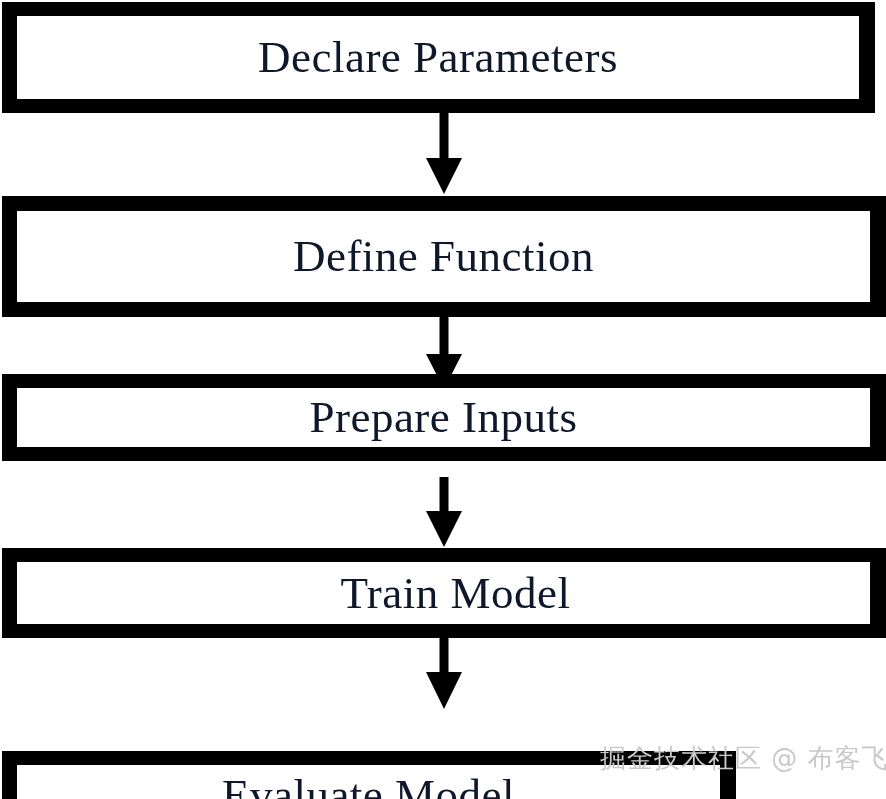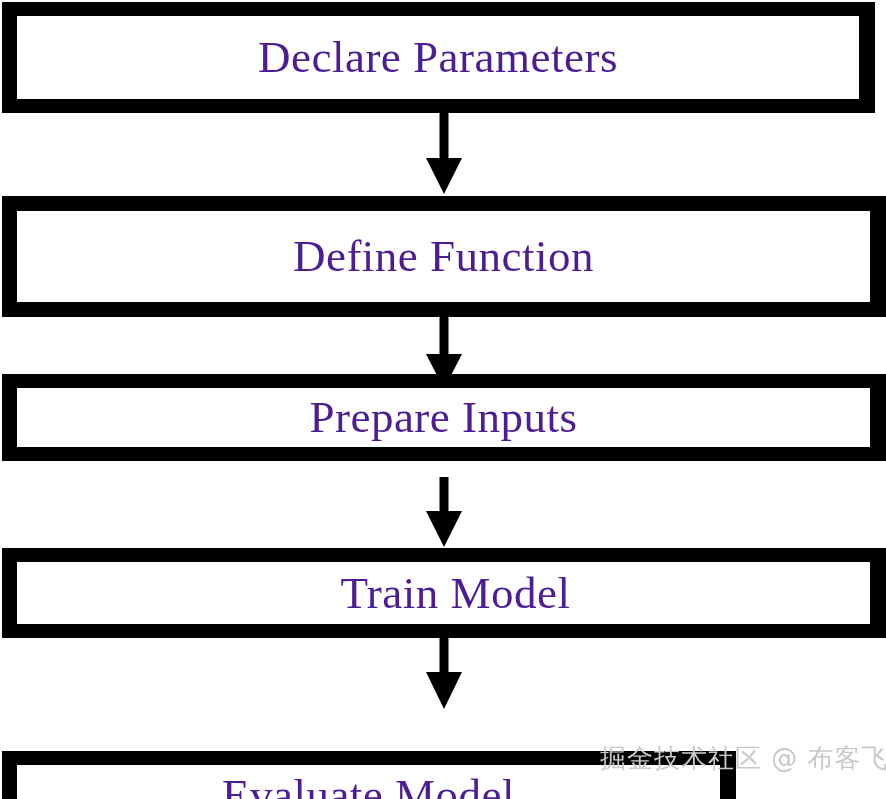--- a/index.html
+++ b/index.html
@@ -23,21 +23,21 @@
     box-sizing: border-box;
     background: #ffffff;
     border-style: solid;
     border-color: #000000;
     display: flex;
     align-items: center;
     justify-content: center;
   }
   .node-label {
     font-family: "Liberation Serif", "DejaVu Serif", serif;
-    color: #4c1d95;
+    color: #0f172a;
     line-height: 1;
     white-space: nowrap;
     letter-spacing: 0.5px;
   }
   
   #node-0 {
     left: 2px;  top: 2px;   width: 873px; height: 111px;
     border-width: 14px 16px 14px 15px;
   }
   #node-0 .node-label { font-size: 45px; }

